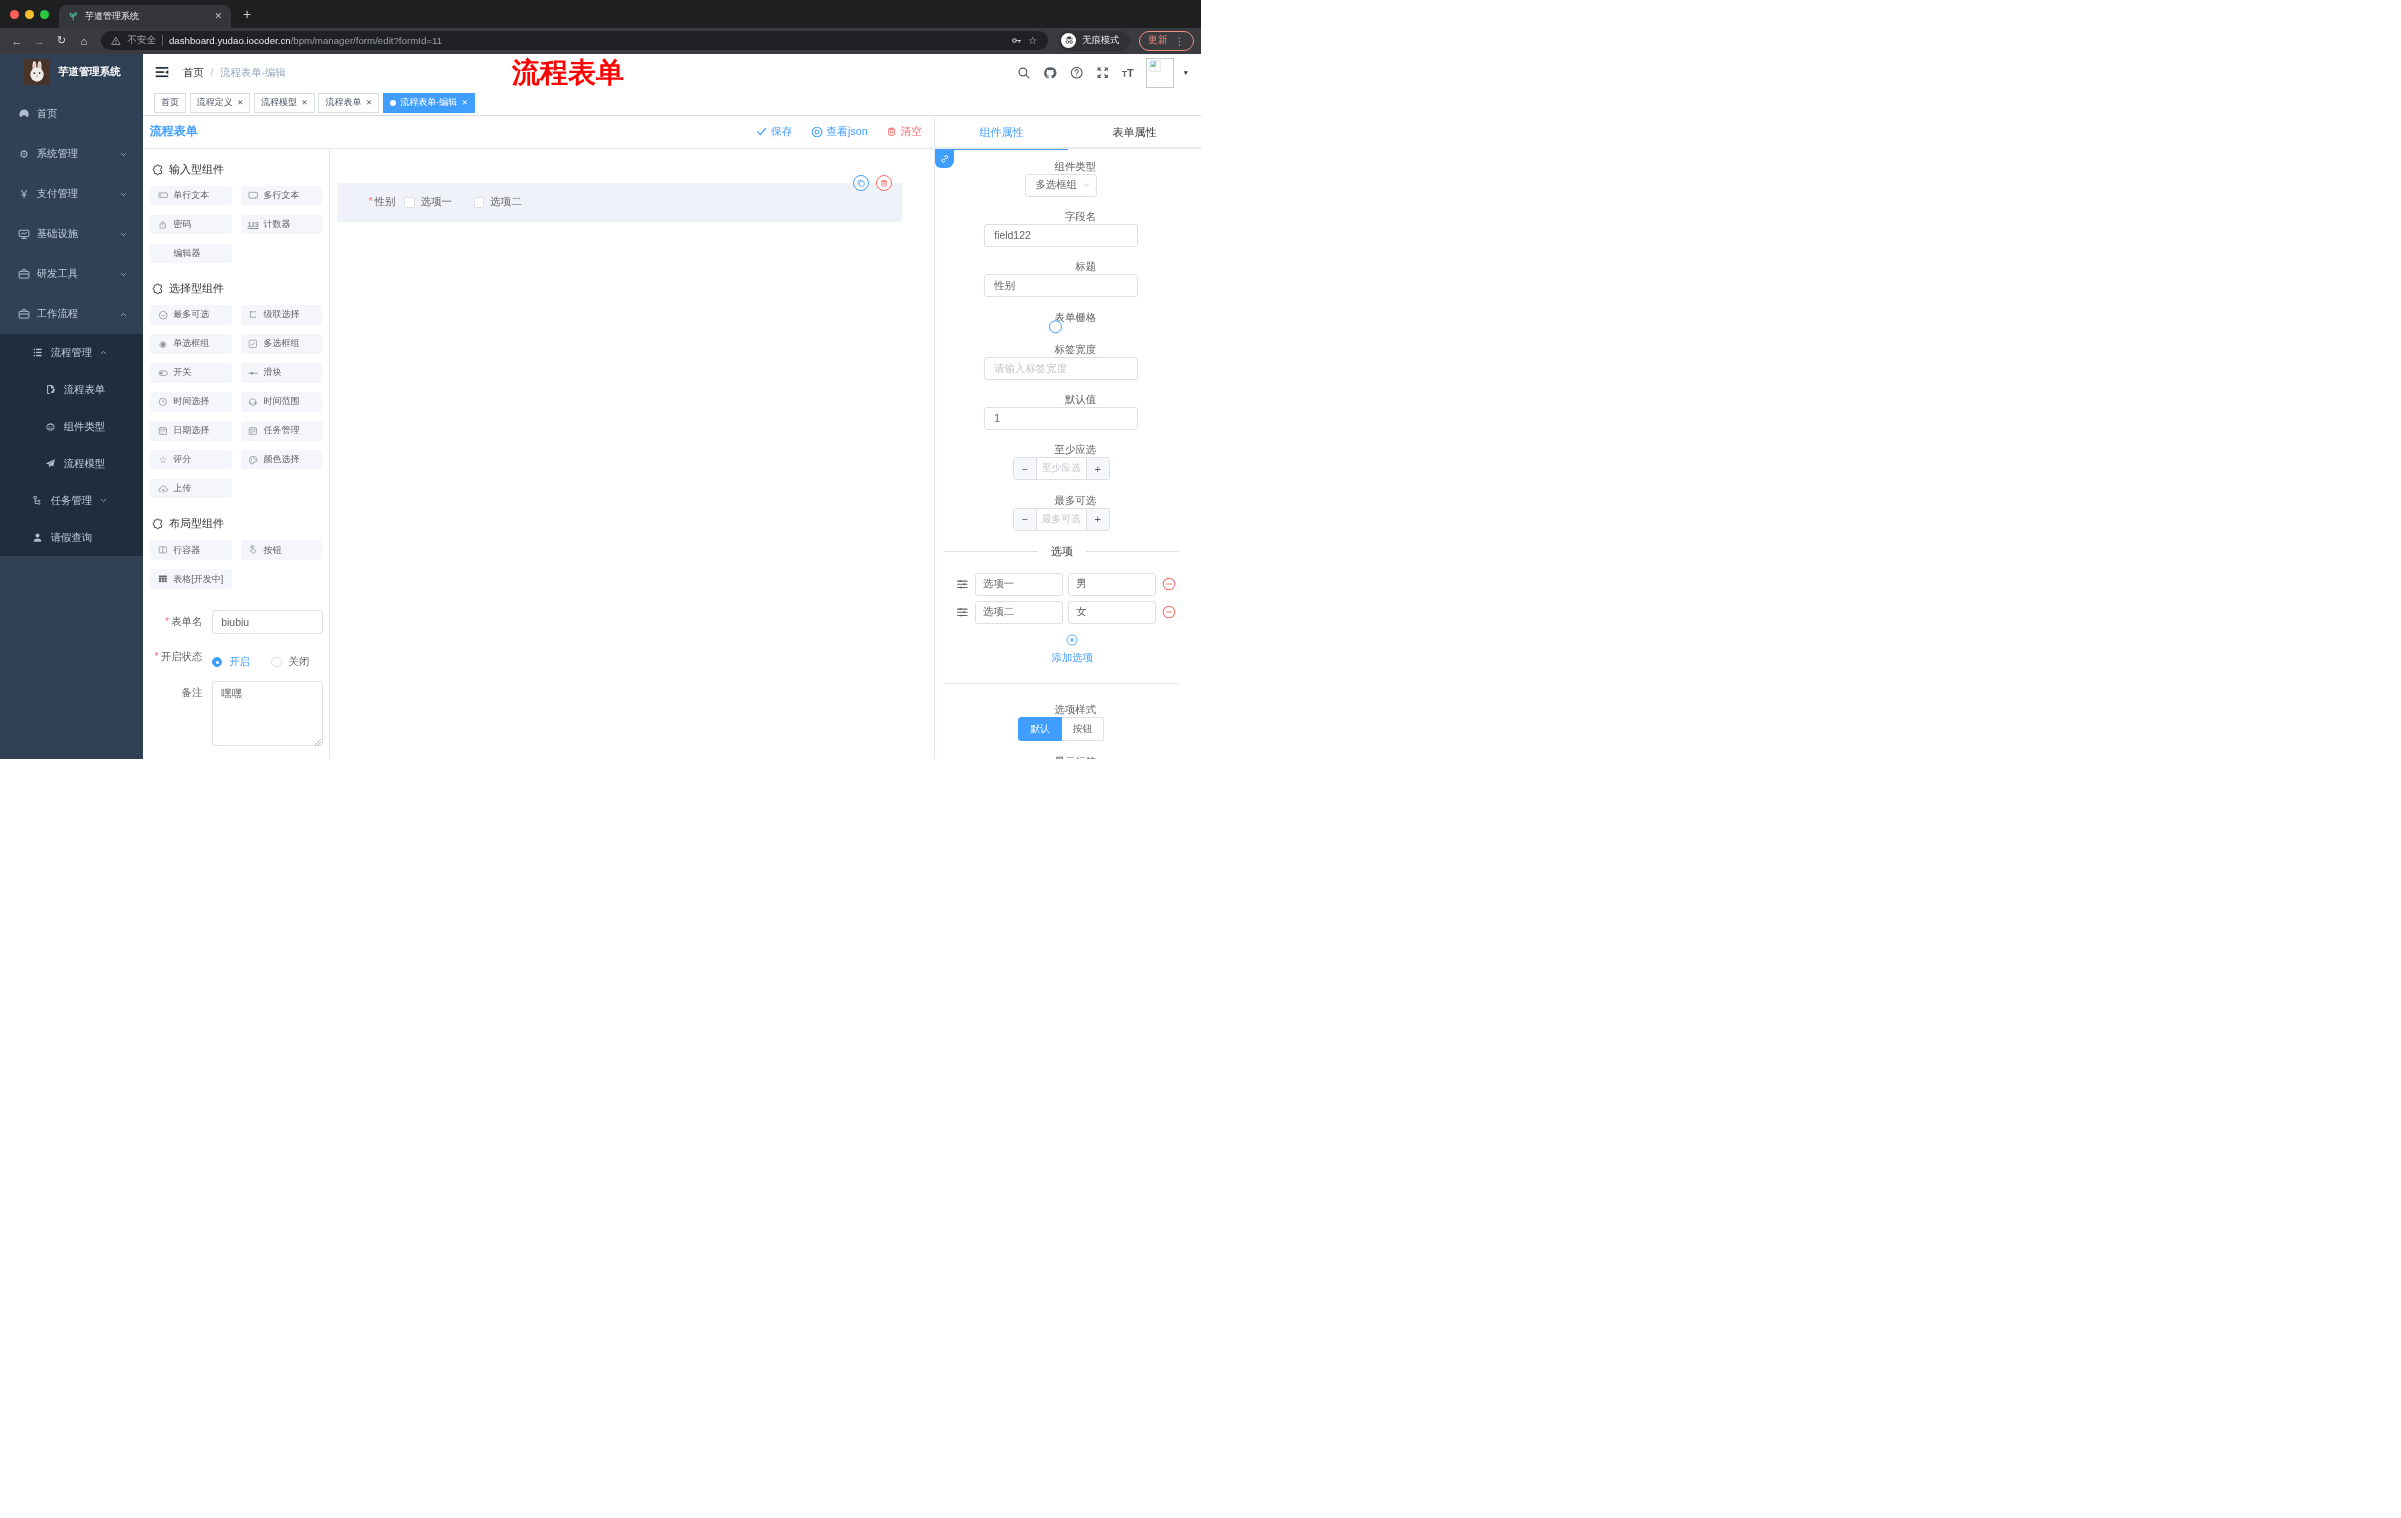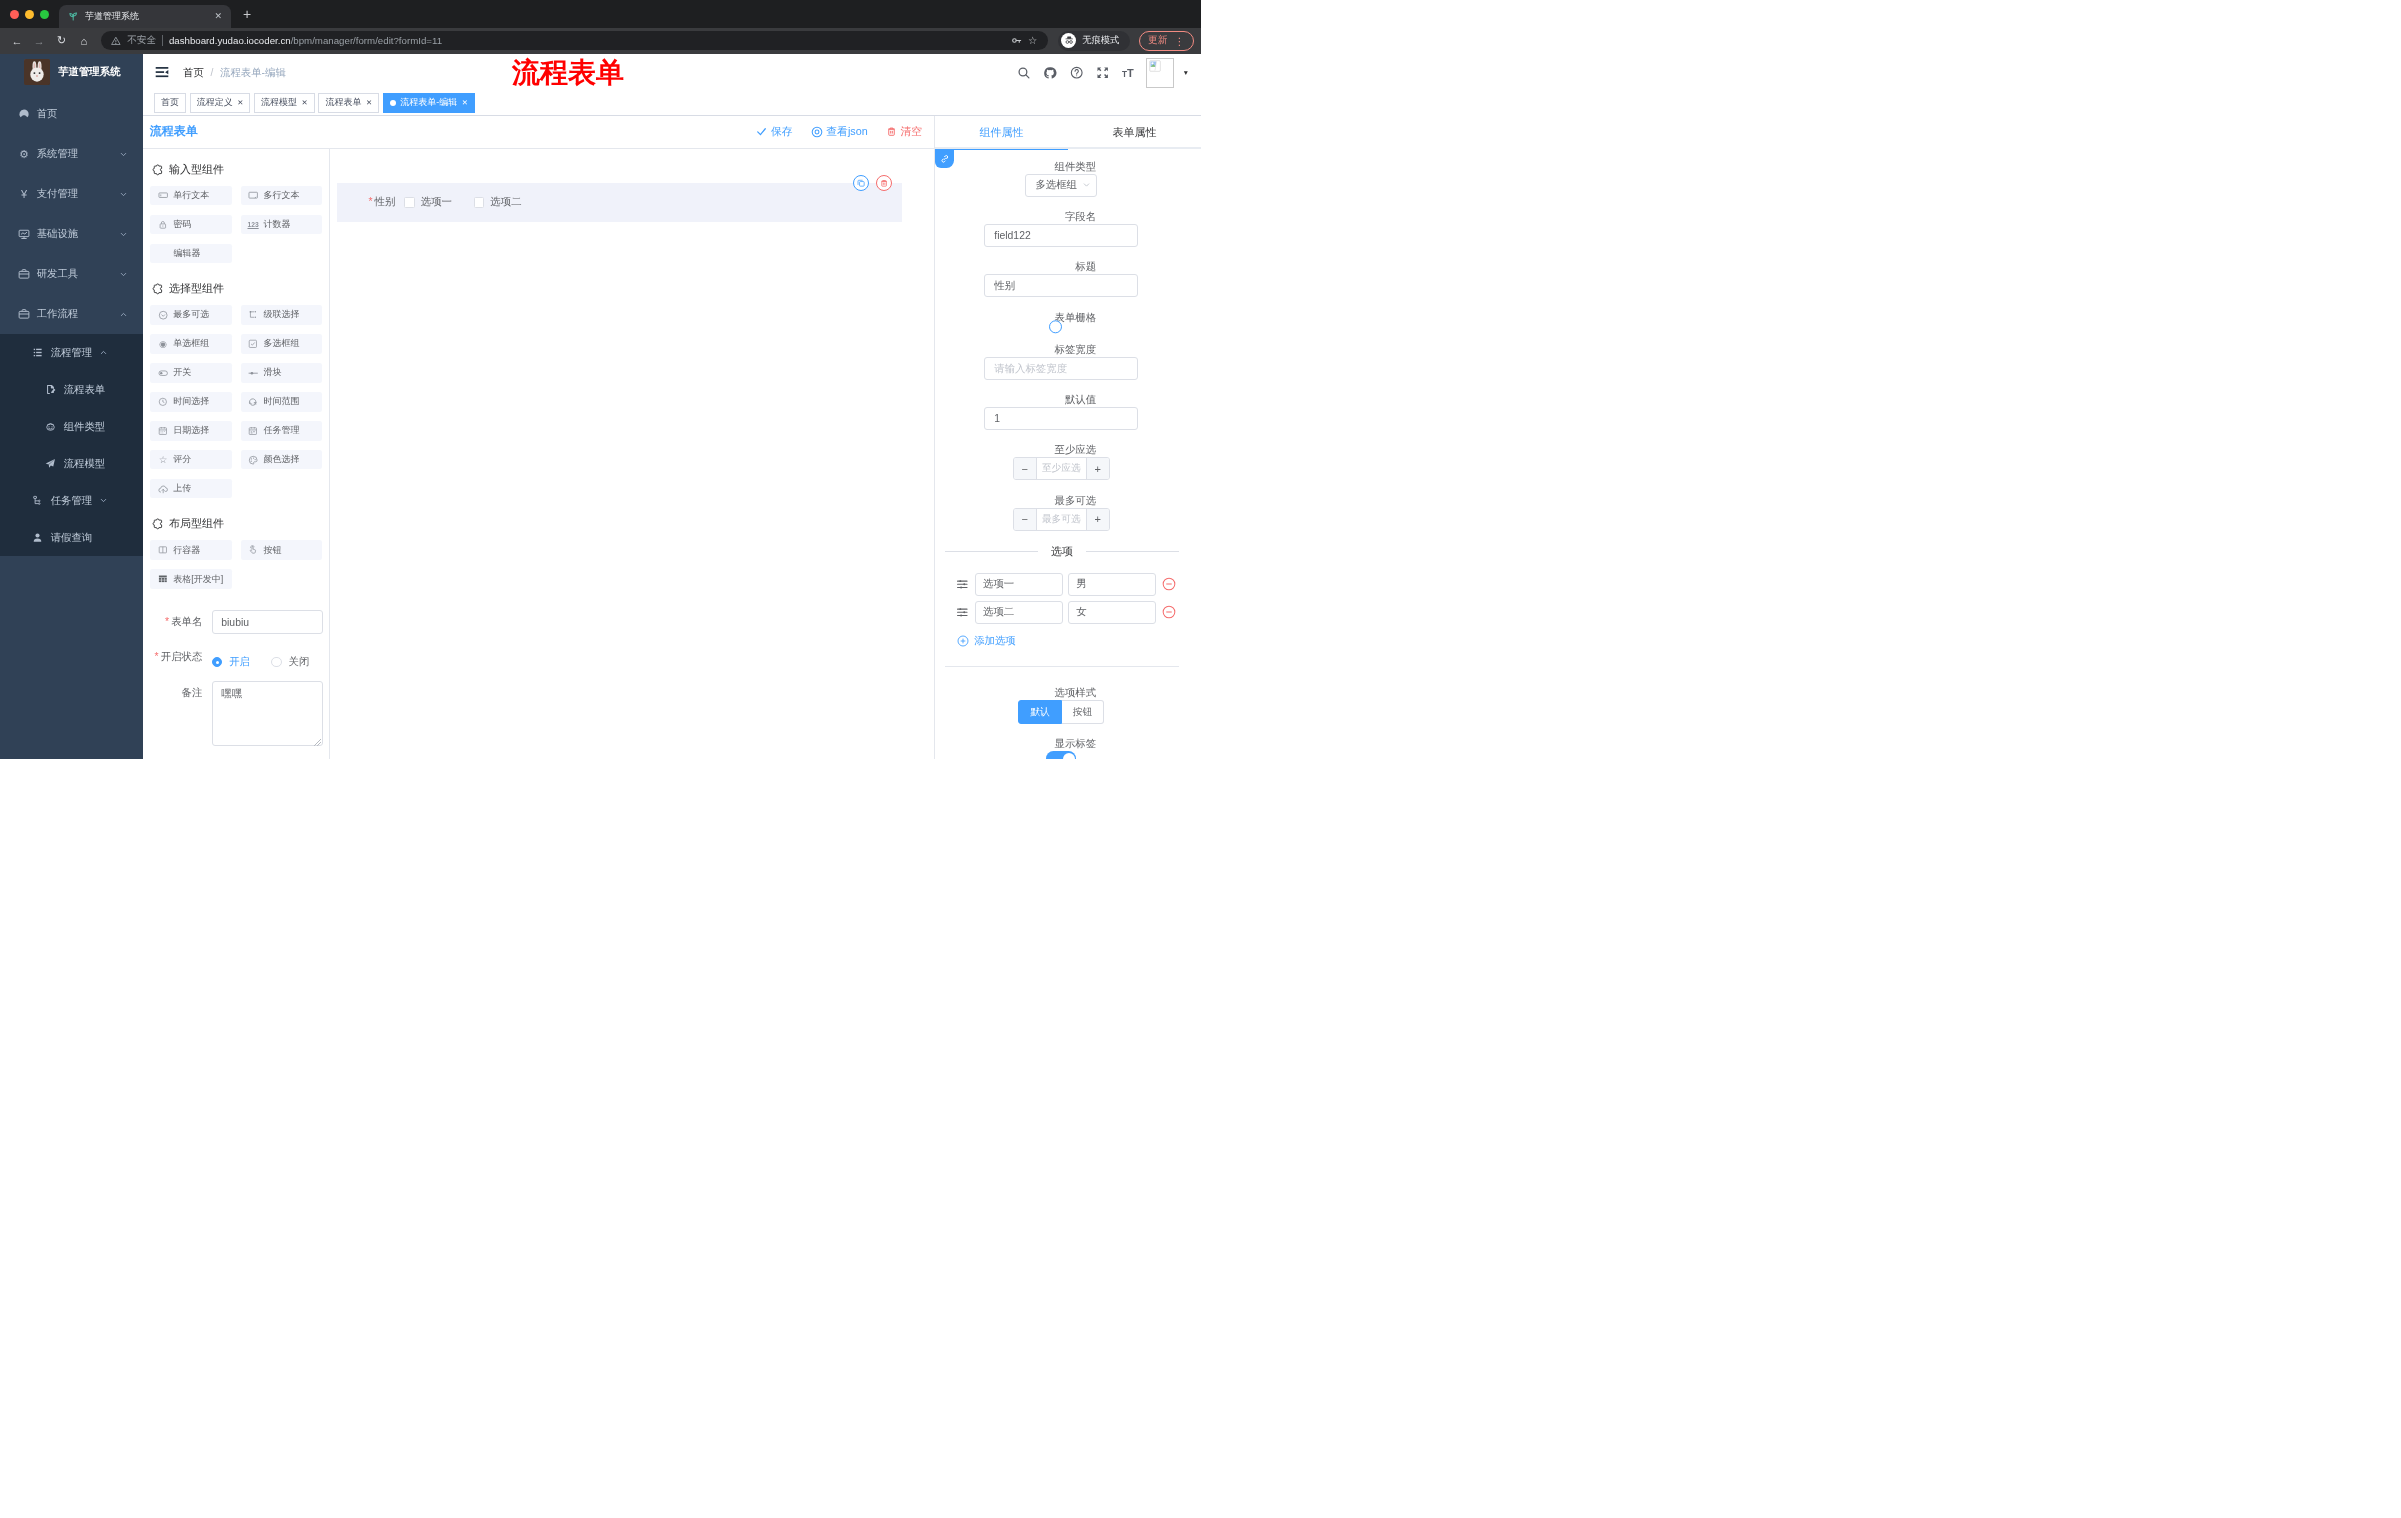--- a/index.html
+++ b/index.html
@@ -154,21 +154,21 @@
 
   .pdivider { display:flex; align-items:center; margin:4.5px 9px 13.4px 10.4px; color:#303133; font-size:11px;text-align:center; }
   .pdivider::before, .pdivider::after { content:''; flex:1; height:0.7px; background:#dcdfe6; }
   .pdivider::before { margin-right:13.4px; }
   .pdivider::after { margin-left:13.4px; }
 
   .opt-row { display:flex; align-items:center; margin:0 0 5.2px 21px; }
   .drag-ic { color:#606266; margin-right:6px; }
   .opt-in { width:88px; height:23px; border:0.7px solid #dcdfe6; border-radius:3px; padding:0 7.4px; font-size:10.4px; color:#606266; outline:none; font-family:inherit; margin-right:5.2px; background:#fff; }
   .minus-btn { color:#f56c6c; margin-left:1.5px; }
-  .add-opt { display:flex; align-items:center; gap:5.2px; color:#409eff; margin:10.4px 0 0 22px; }
+  .add-opt { display:flex; align-items:center; gap:5.2px; color:#409eff; margin:10.4px 0 0 22px;flex-direction:column; }
   .hr { height:0.7px; background:#e4e7ed; margin:18px 9px 19.3px 10.4px; }
 
   .seg { display:flex; }
   .seg span { height:24px; display:flex; align-items:center; padding:0 11px; font-size:9.7px; }
   .seg .on { background:#409eff; color:#fff; border:0.7px solid #409eff; border-radius:3px 0 0 3px; }
   .seg .off { background:#fff; color:#606266; border:0.7px solid #dcdfe6; border-left:none; border-radius:0 3px 3px 0; }
 
   .swrow { margin-bottom:21.5px; }
   .switch { width:30px; height:15px; border-radius:7.4px; position:relative; }
   .switch.on { background:#409eff; }

